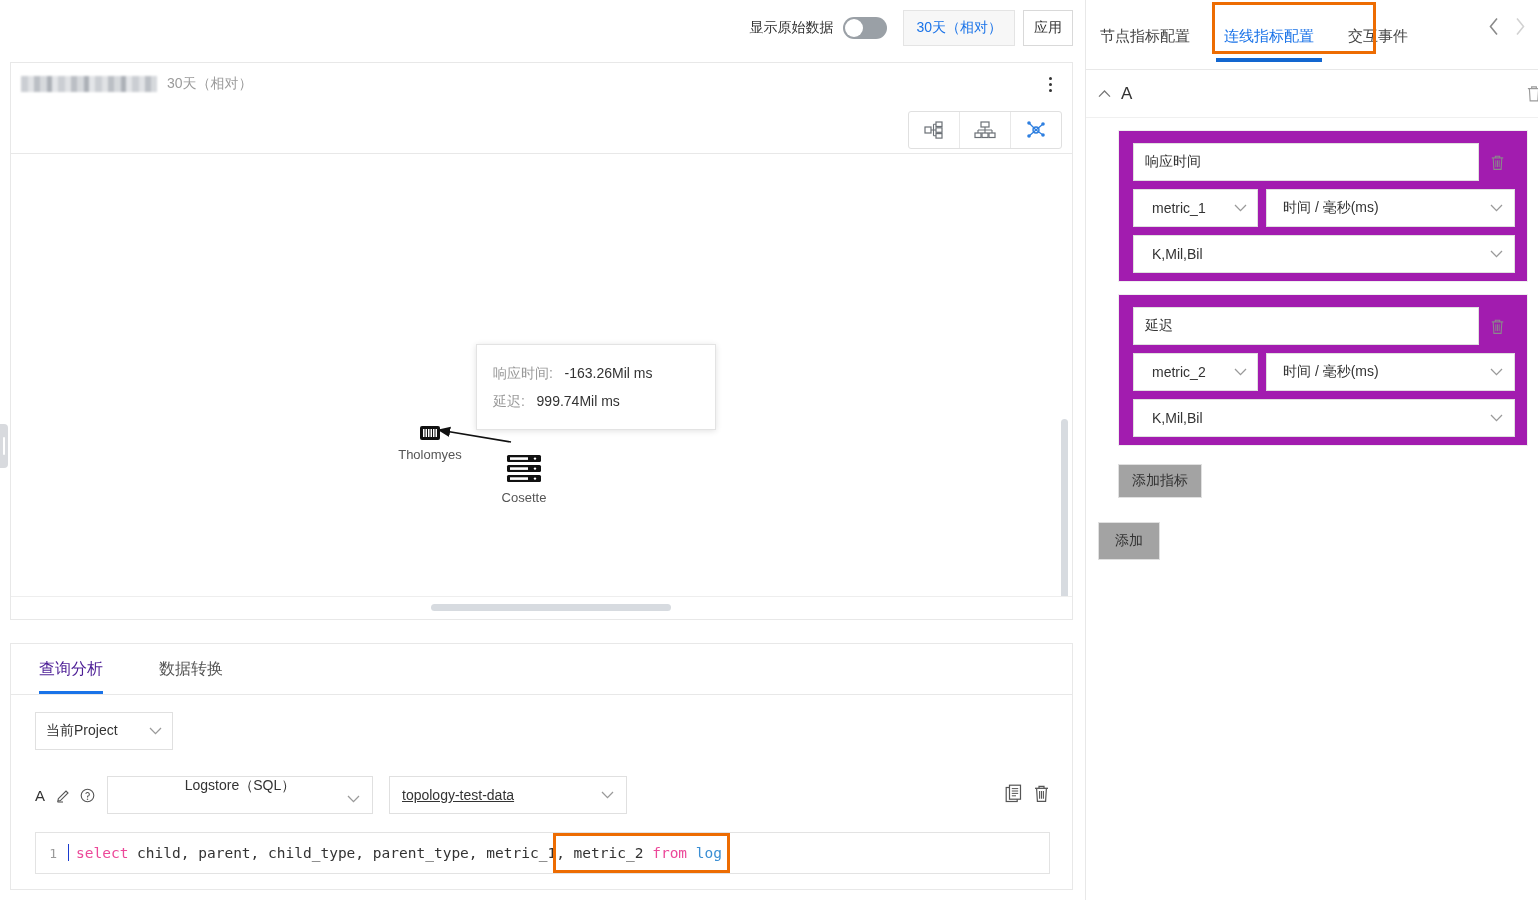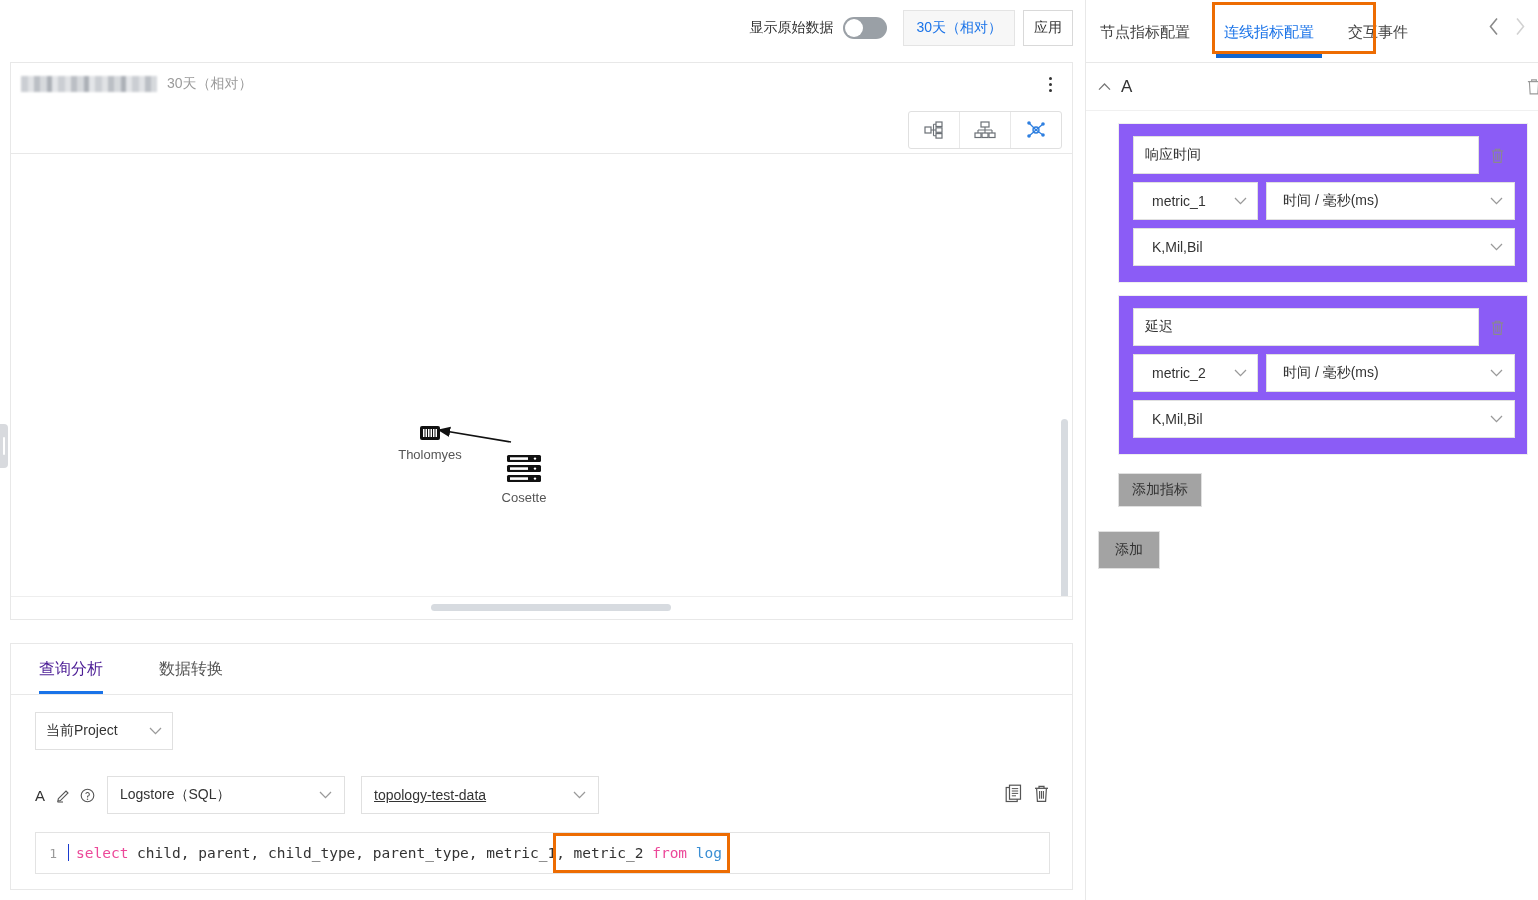--- a/index.html
+++ b/index.html
@@ -329,21 +329,21 @@
     display: flex;
     align-items: center;
     padding: 0 12px;
     box-sizing: border-box;
     font-size: 14px;
     color: #333;
     cursor: pointer;
     white-space: nowrap;
   }
   .sel-box .cv { margin-left: auto; padding-left: 14px; }
-  .sel-logstore { width: 238px; margin-left: 6px; }
+  .sel-logstore { width: 266px; margin-left: 6px; flex-direction: column; }
   .sel-store { width: 238px; margin-left: 16px; text-decoration: underline; }
   .row-actions {
     margin-left: auto;
     display: flex;
     align-items: center;
     gap: 10px;
   }
 
   .sql-editor {
     position: absolute;
@@ -397,21 +397,21 @@
     position: absolute;
     right: 0; top: 0;
     width: 453px;
     height: 900px;
     background: #ffffff;
     border-left: 1px solid #e8e8e8;
     box-sizing: border-box;
   }
   .rtabs {
     position: relative;
-    height: 63px;
+    height: 70px;
     display: flex;
     align-items: center;
     padding-left: 14px;
     border-bottom: 1px solid #e8e8e8;
     box-sizing: border-box;
   }
   .rtab {
     font-size: 15px;
     color: #444;
     height: 54px;
@@ -474,23 +474,23 @@
     position: absolute;
     right: -4px; top: 14px;
     cursor: pointer;
     overflow: hidden;
     width: 16px;
   }
 
   .metric-block {
     margin: 12px 10px 0 32px;
     border: 1px solid #efefef;
-    padding: 12px 12px 16px 14px;
-    box-sizing: border-box;
-    background: #8b5cf6;
+    padding: 12px 12px 8px 14px;
+    box-sizing: border-box;
+    background: #a21caf;
   }
   .mb-row1 {
     display: flex;
     align-items: center;
   }
   .text-input {
     flex: 1 1 auto;
     height: 38px;
     border: 1px solid #e0e0e0;
     background: #fff;
@@ -624,20 +624,30 @@
             <circle cx="3" cy="2" r="1.8" fill="#2e7fe0"></circle>
             <circle cx="17" cy="3" r="1.8" fill="#2e7fe0"></circle>
             <circle cx="3" cy="15" r="1.8" fill="#2e7fe0"></circle>
             <circle cx="17" cy="14" r="1.8" fill="#2e7fe0"></circle>
           </svg>
         </div>
       </div>
 
       <div class="graph-area">
 
+        <div class="tooltip-box">
+          <div class="tt-row">
+            <span class="tt-key">响应时间:</span>
+            &nbsp;&nbsp;<span class="tt-val">-163.26Mil ms</span>
+          </div>
+          <div class="tt-row">
+            <span class="tt-key">延迟:</span>
+            &nbsp;&nbsp;<span class="tt-val">999.74Mil ms</span>
+          </div>
+        </div>
 
         <svg style="position:absolute;left:0;top:0;width:100%;height:100%;pointer-events:none">
           <defs>
             <marker id="arrHead" markerWidth="9" markerHeight="9" refX="7" refY="3.2" orient="auto">
               <path d="M0,0 L8,3.2 L0,6.4 z" fill="#111"></path>
             </marker>
           </defs>
           <line x1="500" y1="288" x2="428" y2="276" stroke="#111" stroke-width="1.6" marker-end="url(#arrHead)"></line>
         </svg>
 

